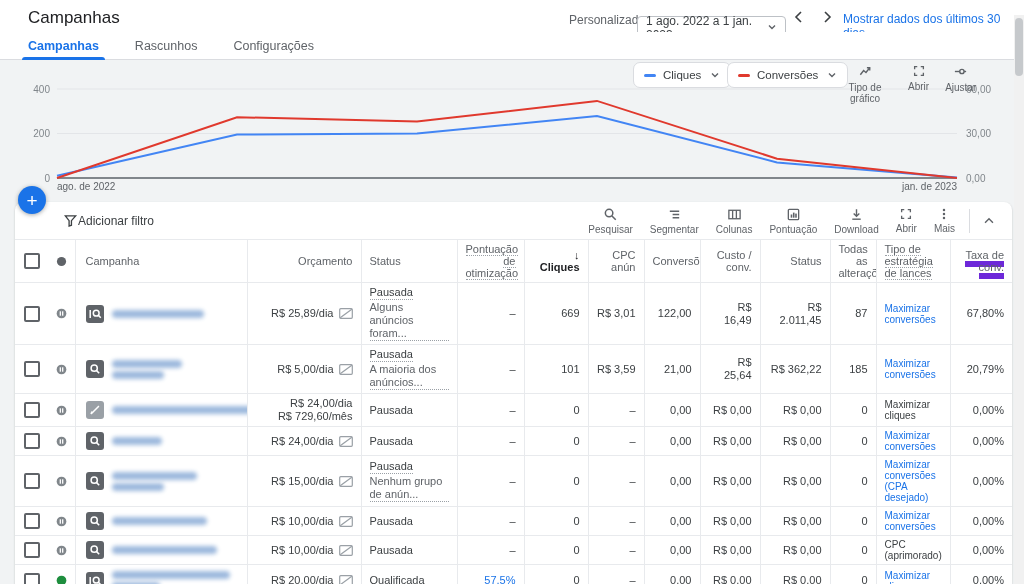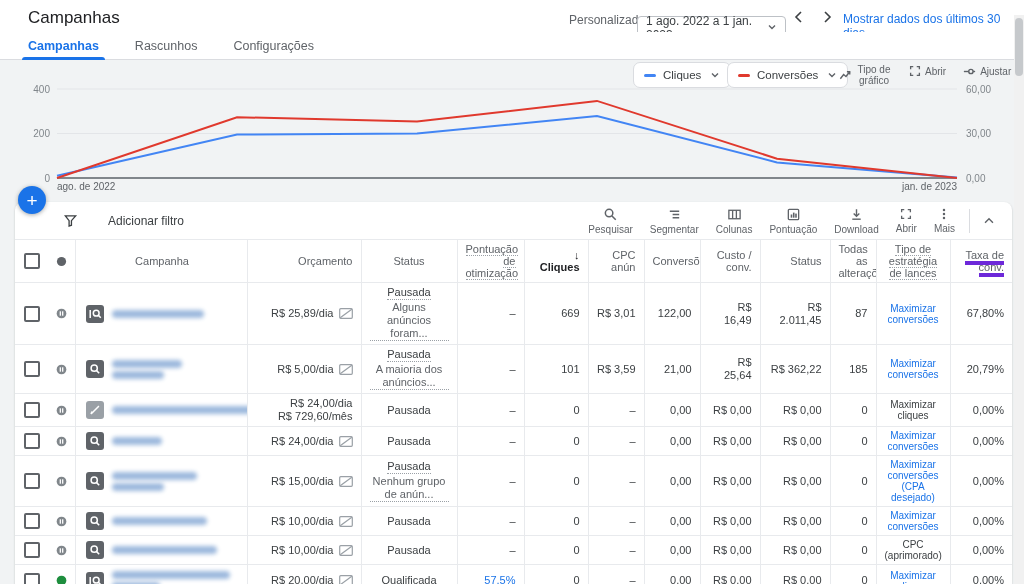--- a/index.html
+++ b/index.html
@@ -13,41 +13,41 @@
   .tabsrow{position:absolute;left:0;top:32px;width:1024px;height:28px;background:#fff;border-bottom:1px solid #dadce0;display:flex;align-items:stretch;padding-left:28px;gap:36px;box-sizing:border-box;}
   .tab{font-size:12.5px;color:#5f6368;display:flex;align-items:center;position:relative;cursor:pointer;}
   .tab.active{color:#1a73e8;font-weight:bold;}
   .tab.active::after{content:'';position:absolute;left:-6px;right:-6px;bottom:-1px;height:3px;background:#1a73e8;border-radius:3px 3px 0 0;}
   .chartzone{position:absolute;left:0;top:60px;width:1024px;height:142px;background:#f1f3f4;}
   #chart-svg{position:absolute;left:0;top:0;}
   .chip{position:absolute;top:2px;height:26px;background:#fff;border:1px solid #dadce0;border-radius:7px;display:flex;align-items:center;gap:7px;padding:0 10px;font-size:11.5px;color:#3c4043;cursor:pointer;box-sizing:border-box;}
   .dash{width:12px;height:3px;border-radius:2px;}
   .chip .dd{color:#5f6368;margin-left:2px;display:flex;}
   .charttools{position:absolute;left:838px;top:4px;display:flex;gap:16px;align-items:flex-start;}
-  .ctool{display:flex;flex-direction:row;align-items:center;gap:3px;font-size:10px;line-height:11px;color:#5f6368;text-align:center;max-width:54px;cursor:pointer;}
+  .ctool{display:flex;flex-direction:column;align-items:center;gap:3px;font-size:10px;line-height:11px;color:#5f6368;text-align:center;max-width:54px;cursor:pointer;}
   .fab{position:absolute;left:18px;top:186px;width:28px;height:28px;border-radius:50%;background:#1a73e8;color:#fff;border:none;font-size:19px;line-height:27px;text-align:center;padding:0;box-shadow:0 1px 4px rgba(60,64,67,.45);cursor:pointer;z-index:5;}
   .card{position:absolute;left:15px;top:202px;width:997px;height:382px;background:#fff;border-radius:8px 8px 0 0;box-shadow:0 1px 2px rgba(60,64,67,.3);}
   .filterbar{height:38px;display:flex;align-items:center;border-bottom:1px solid #e8eaed;padding:0 8px;box-sizing:border-box;}
   .funnel{margin-left:40px;display:flex;cursor:pointer;}
-  .addfilter{margin-left:30px;font-size:12px;color:#3c4043;cursor:pointer;}
+  .addfilter{font-size:12px;color:#3c4043;cursor:pointer;}
   .actions{margin-left:auto;display:flex;gap:17px;align-items:flex-start;}
   .action{display:flex;flex-direction:column;align-items:center;gap:2px;font-size:10px;color:#5f6368;cursor:pointer;}
   .vdiv{width:1px;height:24px;background:#dadce0;margin:0 12px 0 14px;}
   .collapse{color:#5f6368;margin-right:8px;display:flex;cursor:pointer;}
   table{border-collapse:collapse;table-layout:fixed;width:997px;font-size:11px;color:#3c4043;}
   th,td{border-bottom:1px solid #e8eaed;padding:3px 8px;vertical-align:middle;overflow:hidden;box-sizing:border-box;}
   .vb{border-left:1px solid #e8eaed;}
   thead th{height:42px;font-weight:normal;font-size:11px;color:#5f6368;line-height:12px;}
   thead th.sorted{font-weight:bold;color:#202124;}
   tbody td{height:27px;line-height:13px;}
   .num{text-align:right;}
-  .left{text-align:center;}
+  .left{text-align:left;}
   .link{color:#1a73e8;cursor:pointer;}
   .dotted{border-bottom:1px dotted #9aa0a6;}
-  .usolid{border-bottom:4px solid #6d28d9;}
+  .usolid{border-bottom:6px solid #6d28d9;}
   .cb{width:12px;height:12px;border:2px solid #5f6368;border-radius:2px;margin:0 auto;cursor:pointer;background:#fff;}
   .campcell{display:flex;align-items:center;gap:8px;padding-left:2px;}
   .names{flex:1;}
   .bname{height:8px;border-radius:4px;background:#9db9dd;filter:blur(2px);margin:3px 0;}
   .orcline{display:flex;justify-content:flex-end;align-items:center;gap:5px;}
   .sline{display:inline-block;}
   .sline2{display:block;color:#5f6368;width:fit-content;margin-top:1px;}
   .statuscell span{width:fit-content;}
   .tipocell{font-size:10px;line-height:11px;}
   .dotwrap{display:flex;justify-content:center;cursor:pointer;}

